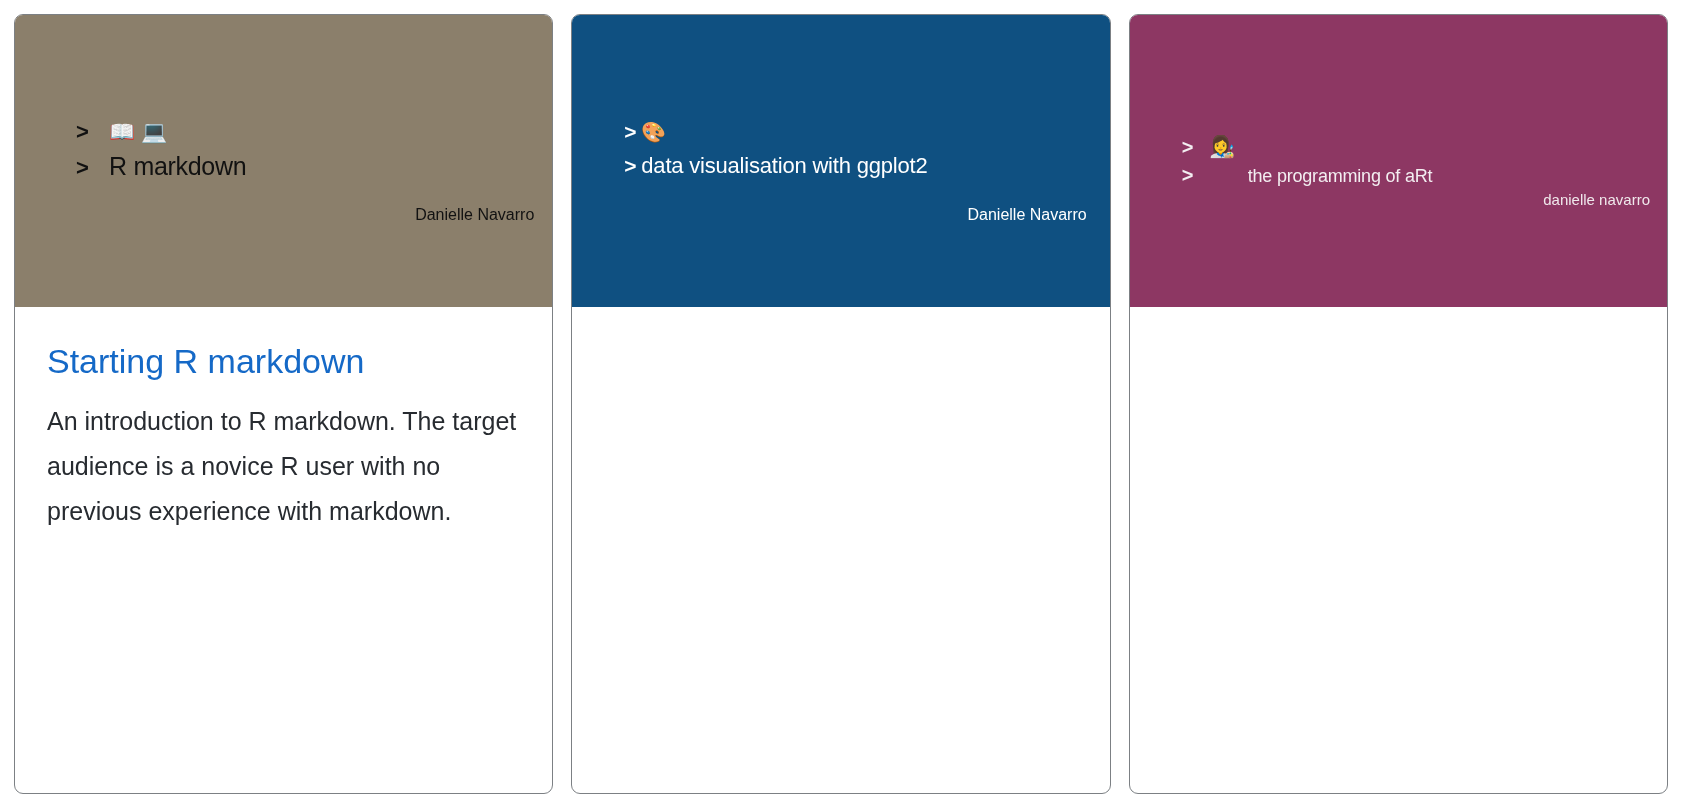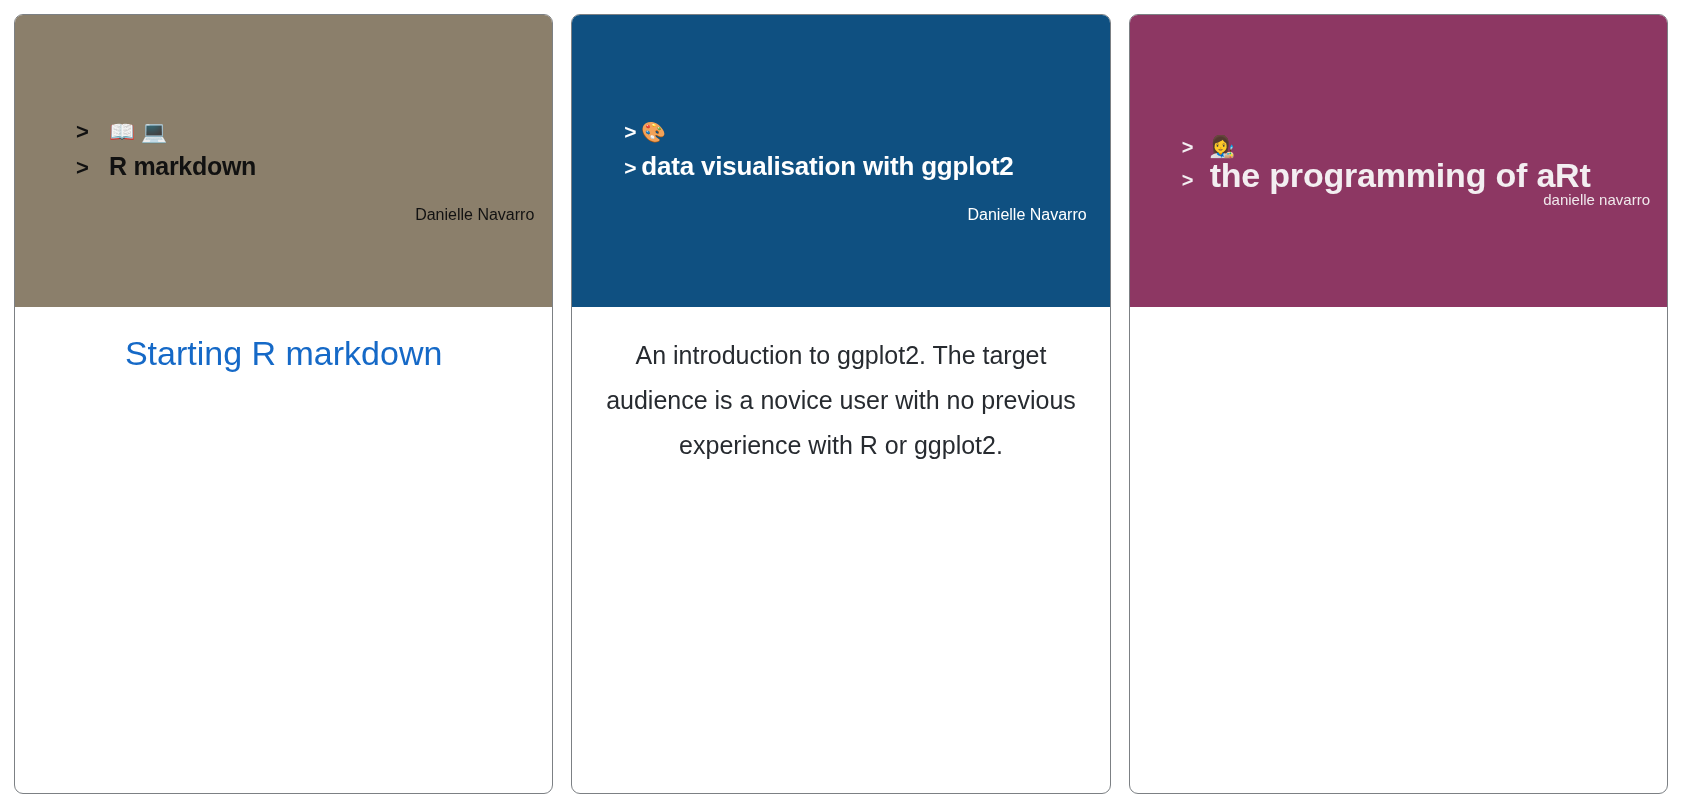--- a/index.html
+++ b/index.html
@@ -56,21 +56,21 @@
   }
   .chevron {
     font-weight: 700;
     display: inline-block;
   }
   .emoji {
     font-family: "DejaVu Sans", sans-serif;
     display: inline-block;
   }
   .slide-title-text {
-    font-weight: 700;
+    font-weight: 400;
     text-align: right;
   }
   .slide-author {
     position: absolute;
     right: 0;
     white-space: nowrap;
     text-align: center;
   }
 
   
@@ -81,36 +81,35 @@
   .thumb-1 .emoji { font-size: 21px; }
   .thumb-1 .slide-title-text { font-size: 25px; letter-spacing: -0.3px; }
   .thumb-1 .slide-author { right: 18px; top: 191px; font-size: 16px; color: #121212; }
 
   
   .thumb-2 { background: #0f5081; }
   .thumb-2 .slide-lines { left: 52px; top: 100px; }
   .thumb-2 .slide-line { color: #ffffff; font-size: 25px; line-height: 34px; }
   .thumb-2 .chevron { width: 17px; font-size: 21px; color: #ffffff; }
   .thumb-2 .emoji { font-size: 20px; }
-  .thumb-2 .slide-title-text { font-size: 26px; letter-spacing: -0.2px; }
+  .thumb-2 .slide-title-text { font-size: 22px; letter-spacing: -0.2px; }
   .thumb-2 .slide-author { right: 23px; top: 191px; font-size: 16px; color: #ffffff; }
 
   
   .thumb-3 { background: #8d3763; }
   .thumb-3 .slide-lines { left: 52px; top: 118px; }
   .thumb-3 .slide-line { color: #f3eef1; font-size: 25px; line-height: 28px; }
   .thumb-3 .chevron { width: 28px; font-size: 20px; color: #f3eef1; }
   .thumb-3 .emoji { font-size: 21px; }
-  .thumb-3 .slide-title-text { font-size: 34px; letter-spacing: -0.2px; }
+  .thumb-3 .slide-title-text { font-size: 18px; letter-spacing: -0.2px; margin-left: 38px; }
   .thumb-3 .slide-author { right: 17px; top: 176px; font-size: 15px; color: #f0e8ec; }
 
   .card-body {
-    padding: 26px 32px 20px 32px;
+    padding: 34px 32px 20px 32px;
     flex: 1 1 auto;
-    text-align: center;
   }
   .card-title {
     color: #1569c7;
     font-size: 34px;
     font-weight: 400;
     margin: 0 0 18px 0;
     line-height: 40px;
   }
   .card-text {
     color: #272b30;
@@ -136,41 +135,41 @@
             <div class="slide-line">
               <span class="chevron">&gt;</span>
               <span class="slide-title-text">R markdown</span>
             </div>
           </div>
           <div class="slide-author">Danielle Navarro</div>
         </div>
       </div>
       <div class="card-body">
         <h2 class="card-title">Starting R markdown</h2>
+        <p class="card-text">An introduction to R markdown. The target audience is a novice R user with no previous experience with markdown.</p>
       </div>
     </div>
 
     <div class="card">
       <div class="card-thumb thumb-2">
         <div class="thumb-inner">
           <div class="slide-lines">
             <div class="slide-line">
               <span class="chevron">&gt;</span>
               <span class="emoji">🎨</span>
             </div>
             <div class="slide-line">
               <span class="chevron">&gt;</span>
               <span class="slide-title-text">data visualisation with ggplot2</span>
             </div>
           </div>
           <div class="slide-author">Danielle Navarro</div>
         </div>
       </div>
       <div class="card-body">
-        <p class="card-text">An introduction to ggplot2. The target audience is a novice user with no previous experience with R or ggplot2.</p>
       </div>
     </div>
 
     <div class="card">
       <div class="card-thumb thumb-3">
         <div class="thumb-inner">
           <div class="slide-lines">
             <div class="slide-line">
               <span class="chevron">&gt;</span>
               <span class="emoji">👩‍🎨</span>

